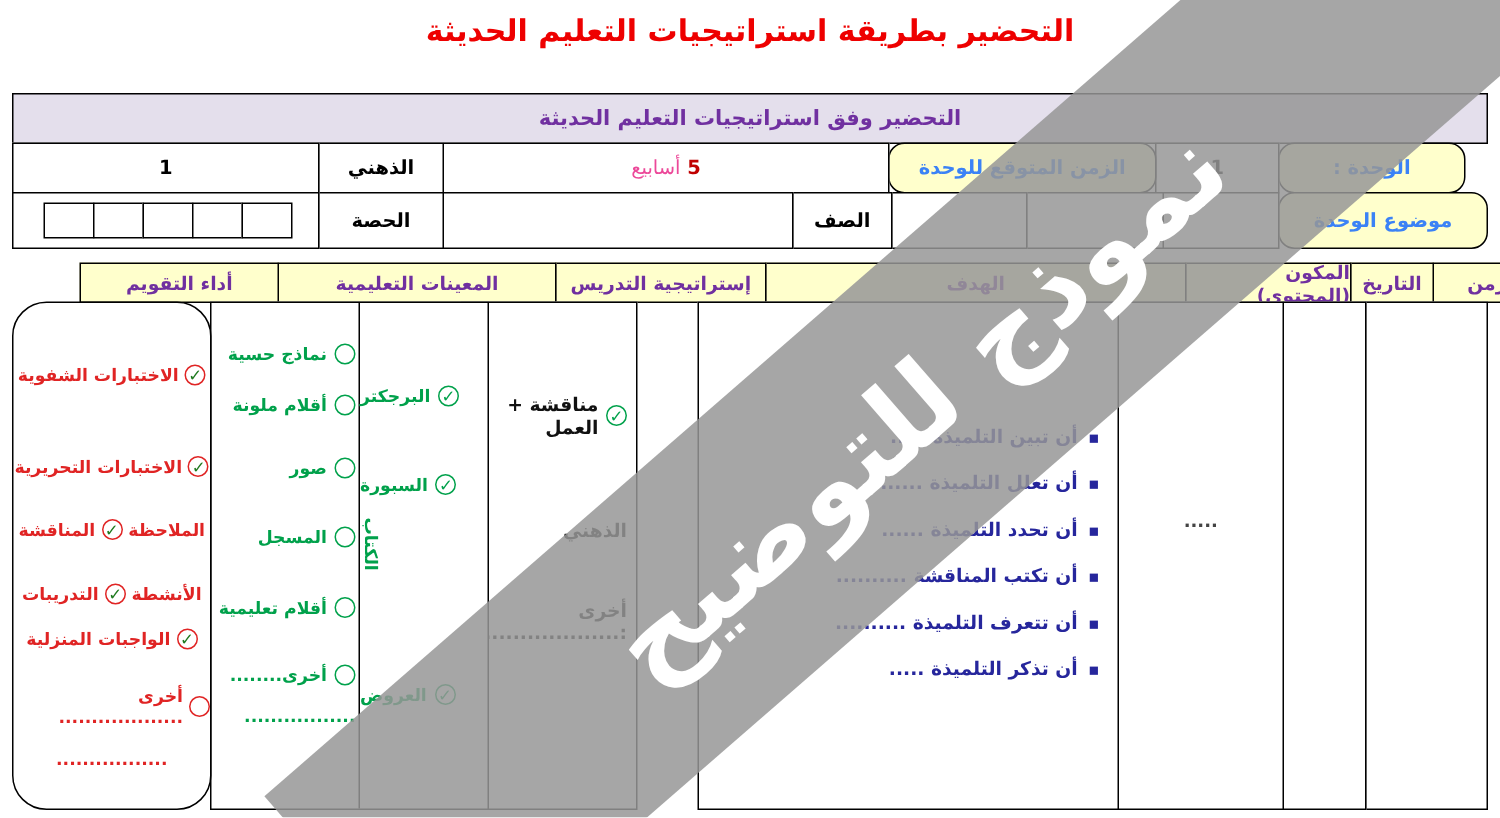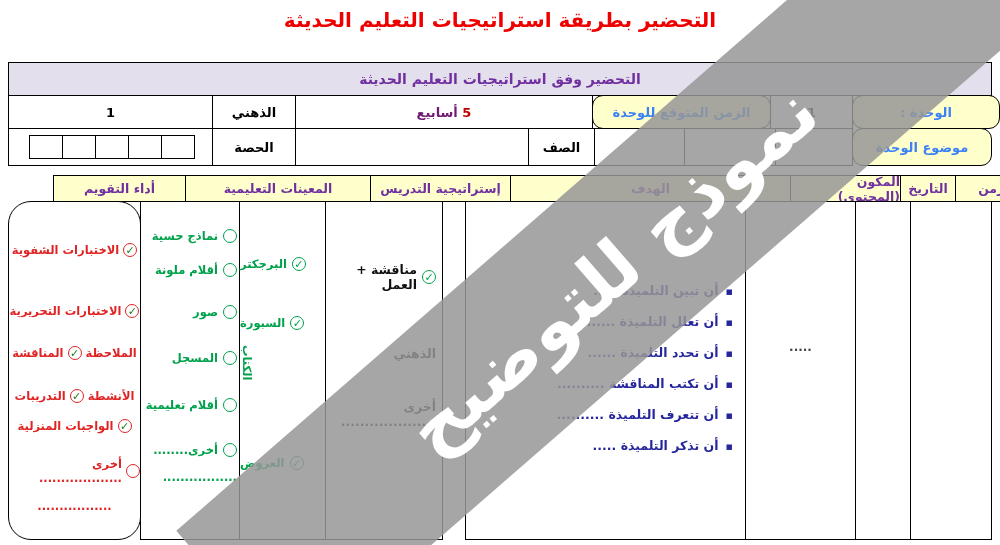--- a/index.html
+++ b/index.html
@@ -12,21 +12,21 @@
     color:#EE0000;font-weight:bold;font-size:20px;
   }
   .cell{
     position:absolute;box-sizing:border-box;border:1px solid #000;background:#fff;
     display:flex;align-items:center;justify-content:center;font-weight:bold;color:#000;font-size:13px;
   }
   .yellow{background:#FFFFCC;color:#3b82f6;border-radius:11px;}
   .lav{background:#E4DFEC;color:#7030A0;font-size:14px;}
   .hdr{background:#FFFFCC;color:#7030A0;font-size:12.5px;margin-left:45px;}
   .tnum{color:#C00000;font-weight:bold;}
-  .tword{color:#701a75;font-weight:bold;}
+  .tword{color:#ec4899;font-weight:normal;}
   .mini-wrap{display:flex;align-items:center;justify-content:flex-start;direction:ltr;padding-left:20px;}
   .mini{width:34px;height:24px;border:1px solid #000;background:#fff;box-sizing:border-box;}
   .mini + .mini{margin-left:-1px;}
   .bodycol{position:absolute;box-sizing:border-box;border:1px solid #000;background:#fff;}
   
   .mark{width:14px;height:14px;border-radius:50%;display:inline-flex;align-items:center;
         justify-content:center;box-sizing:border-box;flex:none;background:#fff;}
   .mark.green{border:1.5px solid #00A14B;}
   .mark.red{border:1.5px solid #E02424;}
   .mark.checked::after{content:"\2713";font-size:11px;font-weight:bold;line-height:1;}
@@ -67,21 +67,21 @@
 </style>
 </head>
 <body>
 
 <div id="stage">
 
   <div class="title">التحضير بطريقة استراتيجيات التعليم الحديثة</div>
 
   <div class="cell lav" style="left:8px;top:62px;width:984px;height:34px">التحضير وفق استراتيجيات التعليم الحديثة</div>
 
-  <div class="cell yellow" style="left:852px;top:95px;width:148px;height:34px">الوحدة :</div>
+  <div class="cell yellow" style="left:852px;top:95px;width:125px;height:34px">الوحدة :</div>
   <div class="cell" style="left:770px;top:95px;width:83px;height:34px">1</div>
   <div class="cell yellow" style="left:592px;top:95px;width:179px;height:34px">الزمن المتوقع للوحدة</div>
   <div class="cell" style="left:295px;top:95px;width:298px;height:34px">
     <span class="tnum">5</span>&nbsp;<span class="tword">أسابيع</span>
   </div>
   <div class="cell" style="left:212px;top:95px;width:84px;height:34px">الذهني</div>
   <div class="cell" style="left:8px;top:95px;width:205px;height:34px">1</div>
 
   <div class="cell yellow" style="left:852px;top:128px;width:140px;height:38px">موضوع الوحدة</div>
   <div class="cell" style="left:775px;top:128px;width:78px;height:38px"></div>
@@ -133,21 +133,21 @@
     <div class="obj-row">
       <span class="obj-bullet"></span>
       <span>أن تتعرف التلميذة ..........</span>
     </div>
     <div class="obj-row">
       <span class="obj-bullet"></span>
       <span>أن تذكر التلميذة .....</span>
     </div>
   </div>
 
-  <div class="bodycol" style="left:325px;top:201px;width:118px;height:339px">
+  <div class="bodycol" style="left:307px;top:201px;width:118px;height:339px">
     <div class="strat-row" style="top:60px">
       <span class="mark green checked"></span>
       <span>مناقشة +  العمل</span>
     </div>
     <div class="strat-row" style="top:144px">
 
       <span>الذهني</span>
     </div>
     <div class="strat-row" style="top:197px">
 

